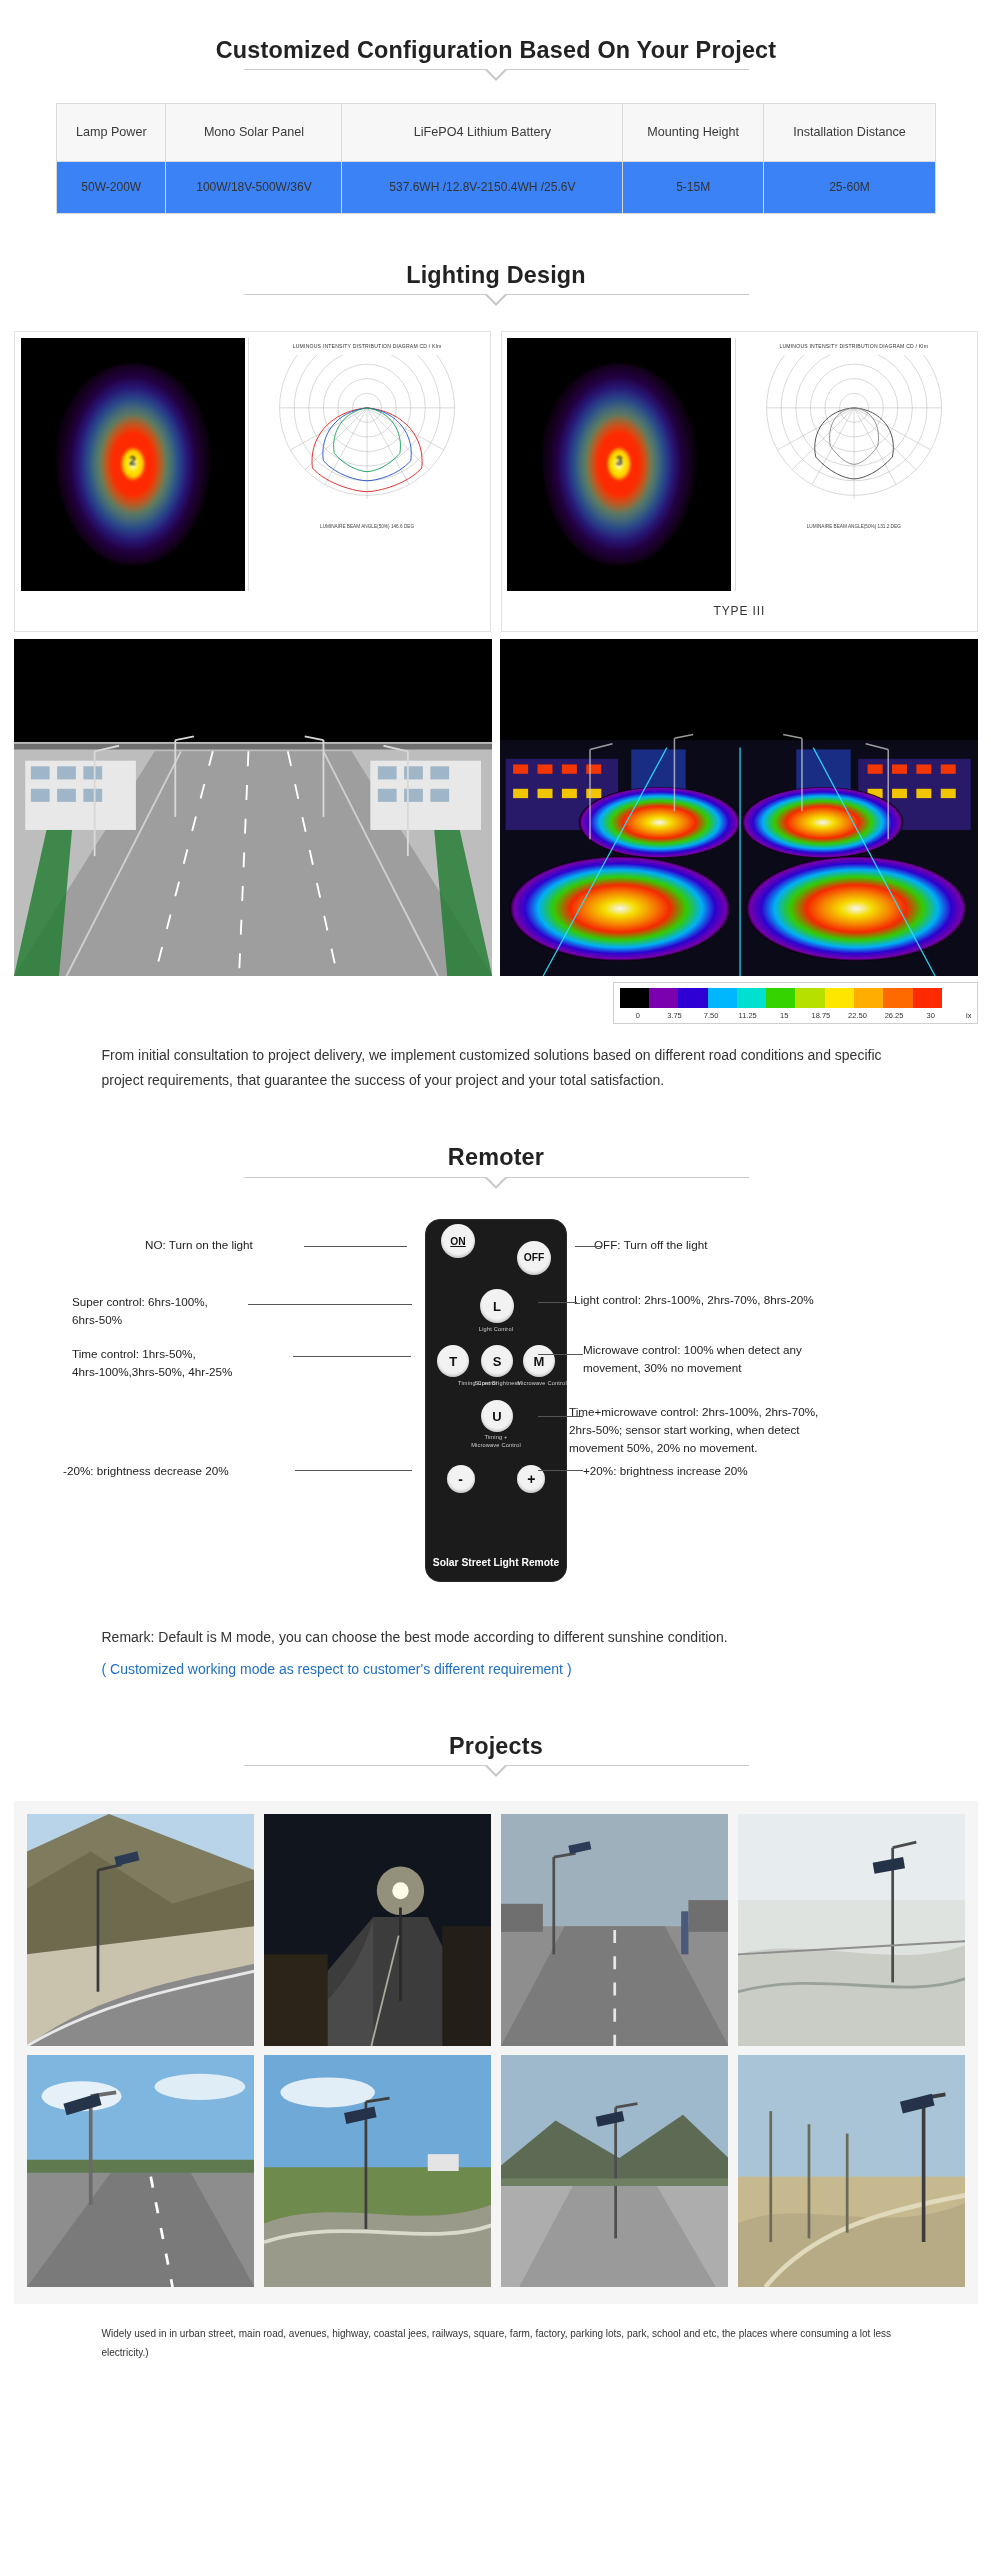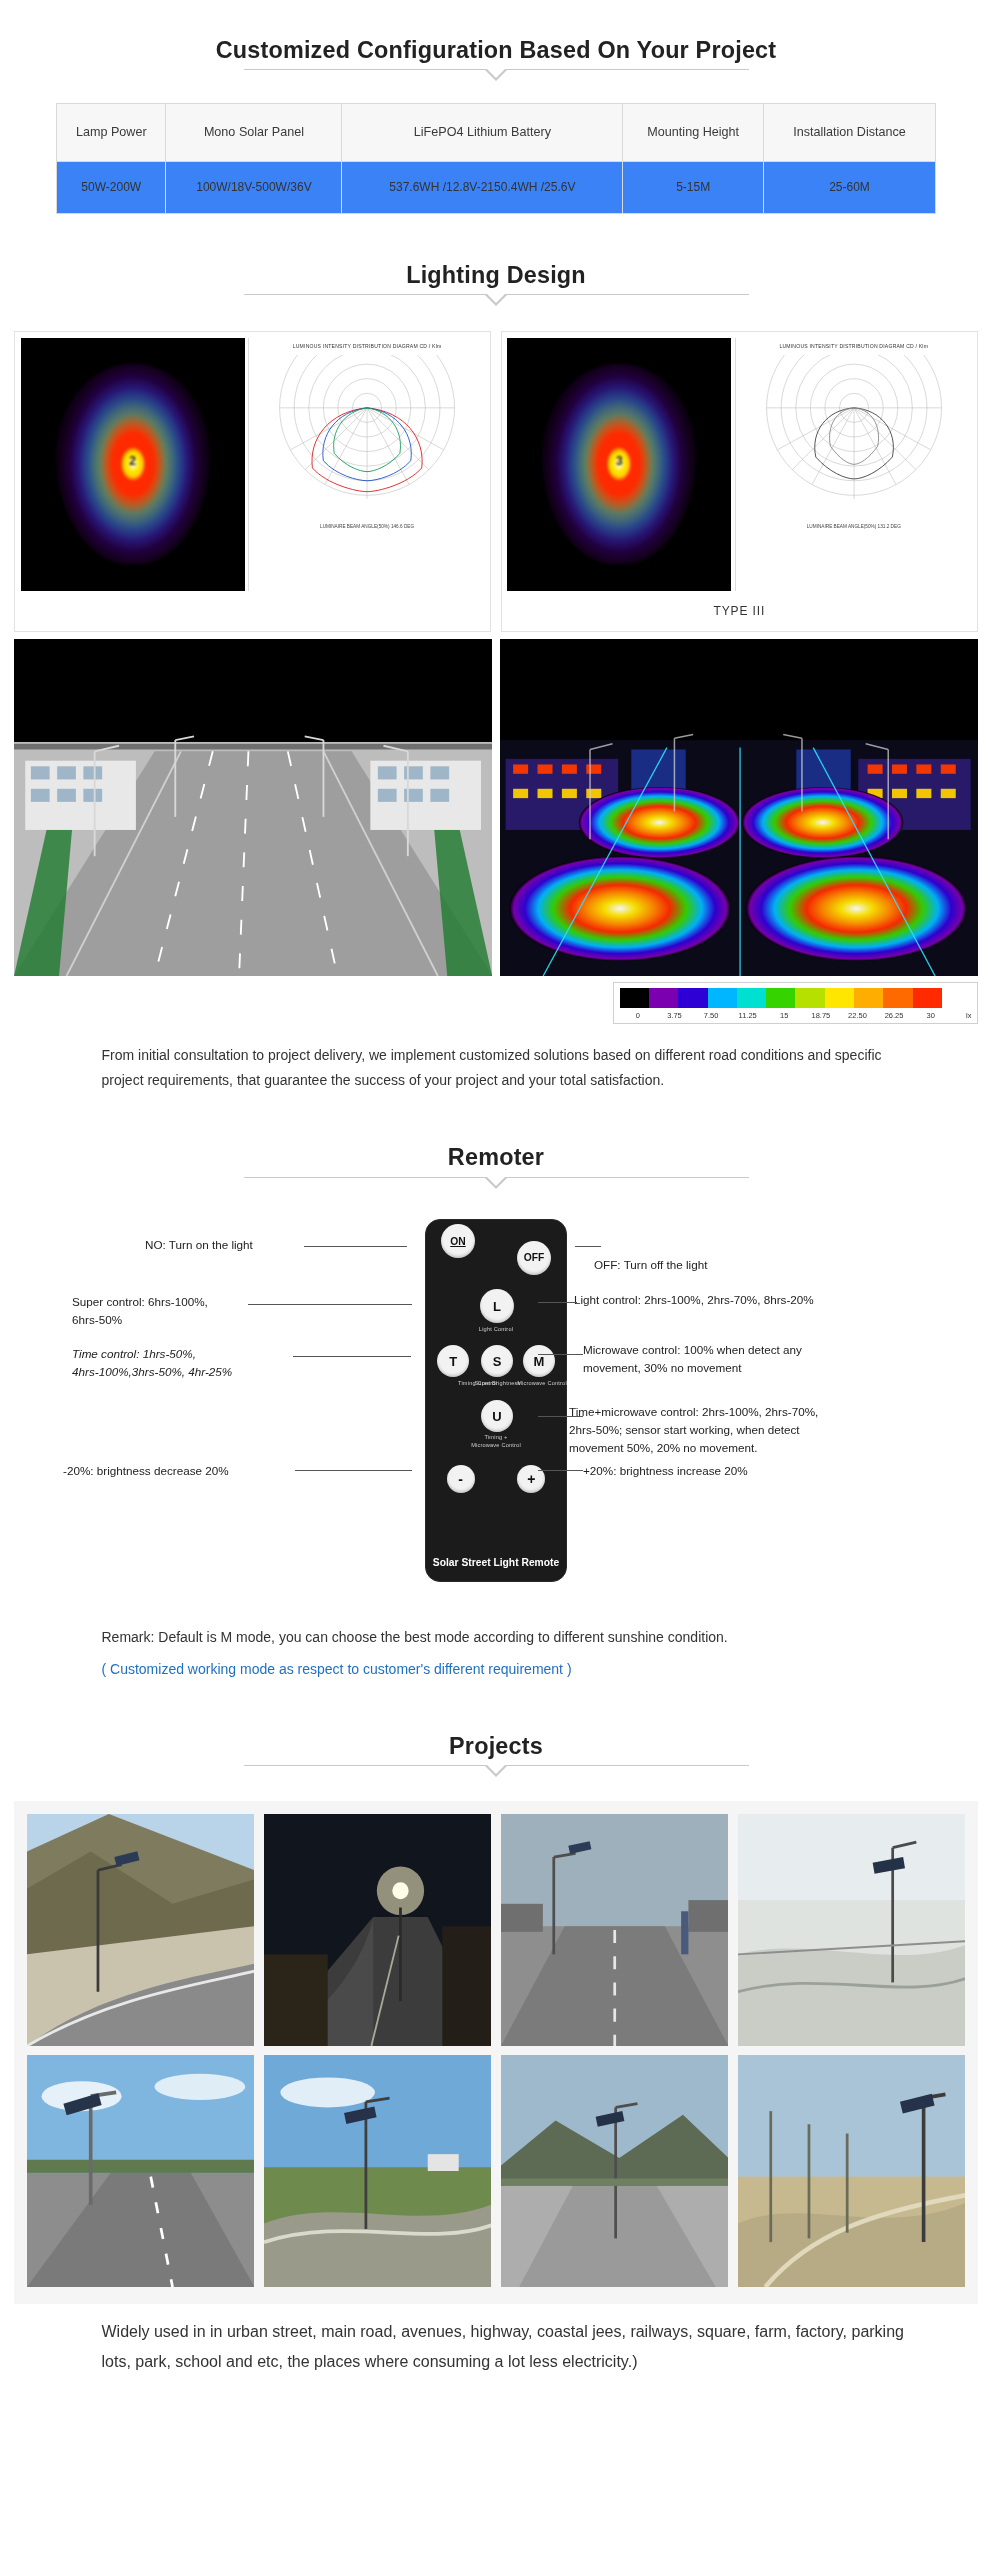--- a/index.html
+++ b/index.html
@@ -263,23 +263,23 @@
     flex: 1;
     height: 232px;
     position: relative;
     overflow: hidden;
     background: #cfd6dd;
   }
   .proj:last-child { margin-right: 0; }
 
   .foot-note {
     width: 823px;
-    margin: 13px auto 28px auto;
+    margin: 21px auto 28px auto;
     padding-left: 17px;
-    font-size: 16px;
+    font-size: 10px;
     line-height: 1.85;
     color: #333;
   }
 
   
   svg { display: block; }
 </style>
 </head>
 <body>
 
@@ -607,28 +607,28 @@
       <div class="rfoot">Solar Street Light Remote</div>
     </div>
 
     <div class="callout left" style="left:131px; top:22.5px; width:215px; white-space:pre-line;">NO: Turn on the light</div>
     <div class="cline" style="left:290px; top:32px; width:103px;"></div>
 
     <div class="callout left" style="left:58px; top:79px; width:234px; white-space:pre-line;">Super control: 6hrs-100%,
 6hrs-50%</div>
     <div class="cline" style="left:234px; top:90px; width:164px;"></div>
 
-    <div class="callout left" style="left:58px; top:131px; width:243px; white-space:pre-line;font-style:italic;">Time control: 1hrs-50%,
+    <div class="callout left" style="left:58px; top:131px; width:243px; white-space:pre-line;">Time control: 1hrs-50%,
 4hrs-100%,3hrs-50%, 4hr-25%</div>
     <div class="cline" style="left:279px; top:142px; width:118px;"></div>
 
     <div class="callout left" style="left:49px; top:248px; width:262px;">-20%: brightness decrease 20%</div>
     <div class="cline" style="left:281px; top:256px; width:117px;"></div>
 
-    <div class="callout left" style="left:580px; top:22.5px; width:262px; white-space:pre-line;margin-top:20px;">OFF: Turn off the light</div>
+    <div class="callout left" style="left:580px; top:22.5px; width:262px; white-space:pre-line;">OFF: Turn off the light</div>
     <div class="cline" style="left:561px; top:32px; width:26px;"></div>
 
     <div class="callout left" style="left:560px; top:77px; width:356px; white-space:pre-line;">Light control: 2hrs-100%, 2hrs-70%, 8hrs-20%</div>
     <div class="cline" style="left:524px; top:88px; width:39px;"></div>
 
     <div class="callout left" style="left:569px; top:127px; width:346px; white-space:pre-line;">Microwave control: 100% when detect any
 movement, 30% no movement</div>
     <div class="cline" style="left:524px; top:140px; width:45px;"></div>
 
     <div class="callout left" style="left:555px; top:189px; width:356px; white-space:pre-line;">Time+microwave control: 2hrs-100%, 2hrs-70%,

